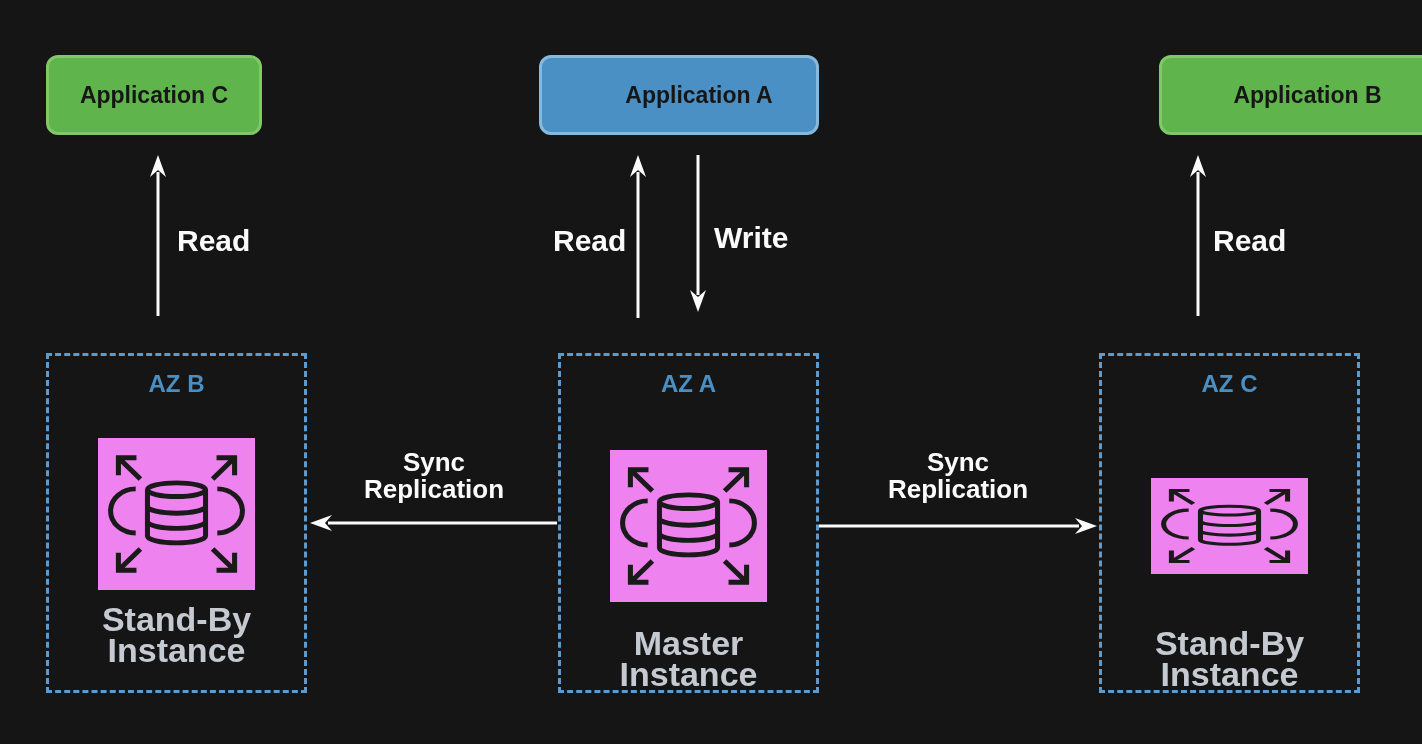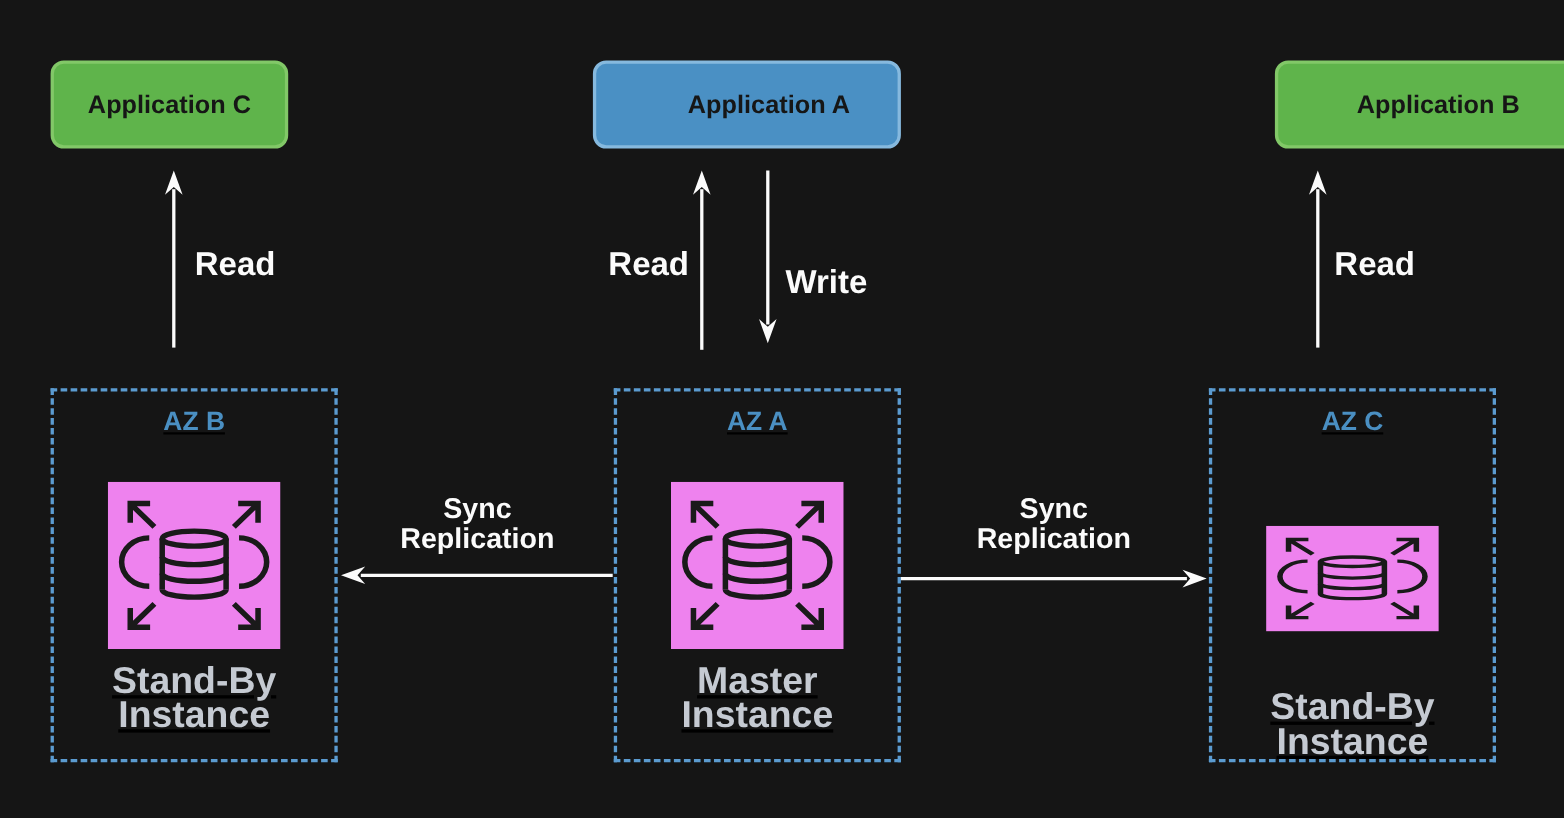--- a/index.html
+++ b/index.html
@@ -30,44 +30,44 @@
   }
   .app.green{background:var(--app-green);border:3px solid var(--app-green-border);}
   .app.blue{background:var(--app-blue);border:3px solid var(--app-blue-border);}
   #app-c{left:46px;width:216px;}
   #app-a{left:539px;width:280px;padding-left:40px;}
   #app-b{left:1159px;width:297px;}
   
   .az{
     position:absolute;top:353px;width:261px;height:340px;box-sizing:border-box;
     border:3px dashed var(--az-border);
-    display:flex;flex-direction:column;align-items:center;text-decoration:underline;
+    display:flex;flex-direction:column;align-items:center;
   }
   #az-b{left:46px;}
-  #az-a{left:558px;}
+  #az-a{left:558px;justify-content:space-between;}
   #az-c{left:1099px;gap:40px;}
   .az-label{margin-top:14px;font-weight:bold;font-size:24px;color:var(--az-label-color);}
   .db-icon{margin-top:40px;width:157px;height:152px;display:block;}
   .inst-label{
     margin-top:14px;font-weight:bold;font-size:34px;line-height:31px;
     color:var(--instance-text);text-align:center;
   }
   .inst-label span{display:block;}
   
   .overlay{position:absolute;left:0;top:0;pointer-events:none;}
   .overlay line{stroke:var(--arrow-color);stroke-width:3;}
   .overlay .head{fill:var(--arrow-color);stroke:none;}
   
   .flow-label{
     position:absolute;color:var(--arrow-color);font-weight:bold;font-size:30px;
     white-space:nowrap;
   }
   #lbl-read-left{left:177px;top:224px;}
   #lbl-read-center{left:553px;top:224px;}
-  #lbl-write-center{left:714px;top:240px;}
+  #lbl-write-center{left:714px;top:221px;}
   #lbl-read-right{left:1213px;top:224px;}
   .sync-label{
     position:absolute;top:449px;width:200px;text-align:center;
     color:var(--arrow-color);font-weight:bold;font-size:26px;line-height:27px;
   }
   #lbl-sync-left{left:334px;}
   #lbl-sync-right{left:858px;}
   .sync-label span{display:block;}
 </style>
 </head>

